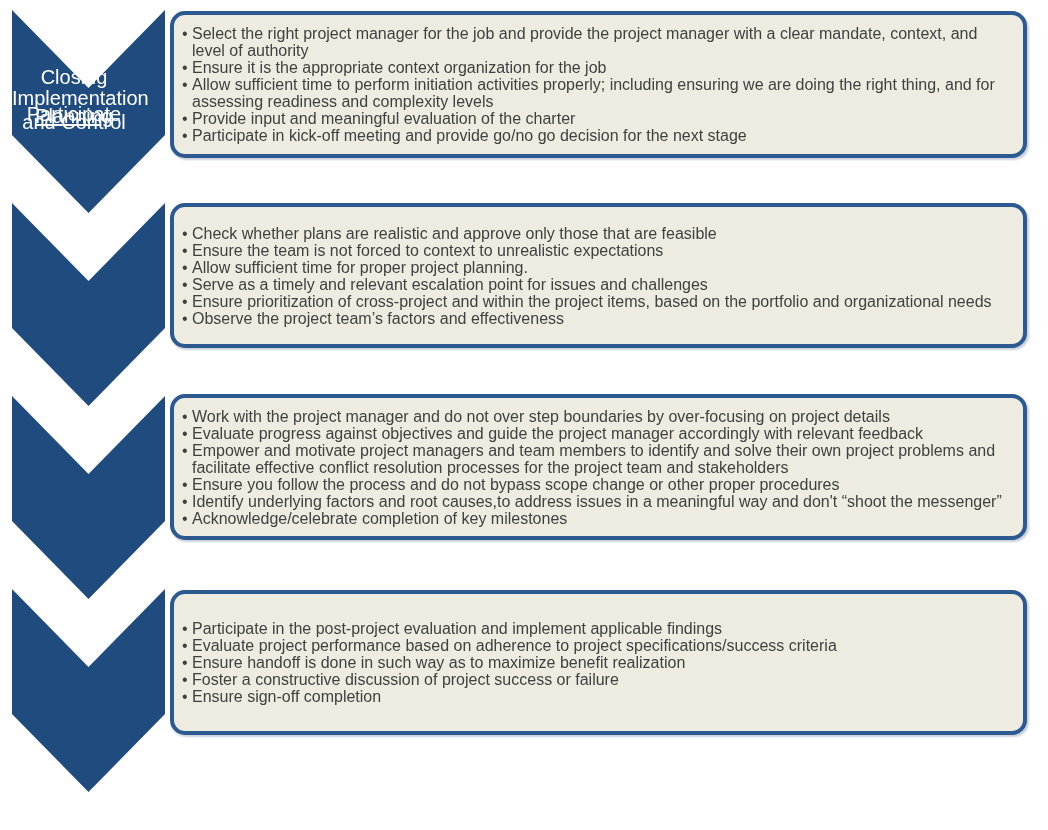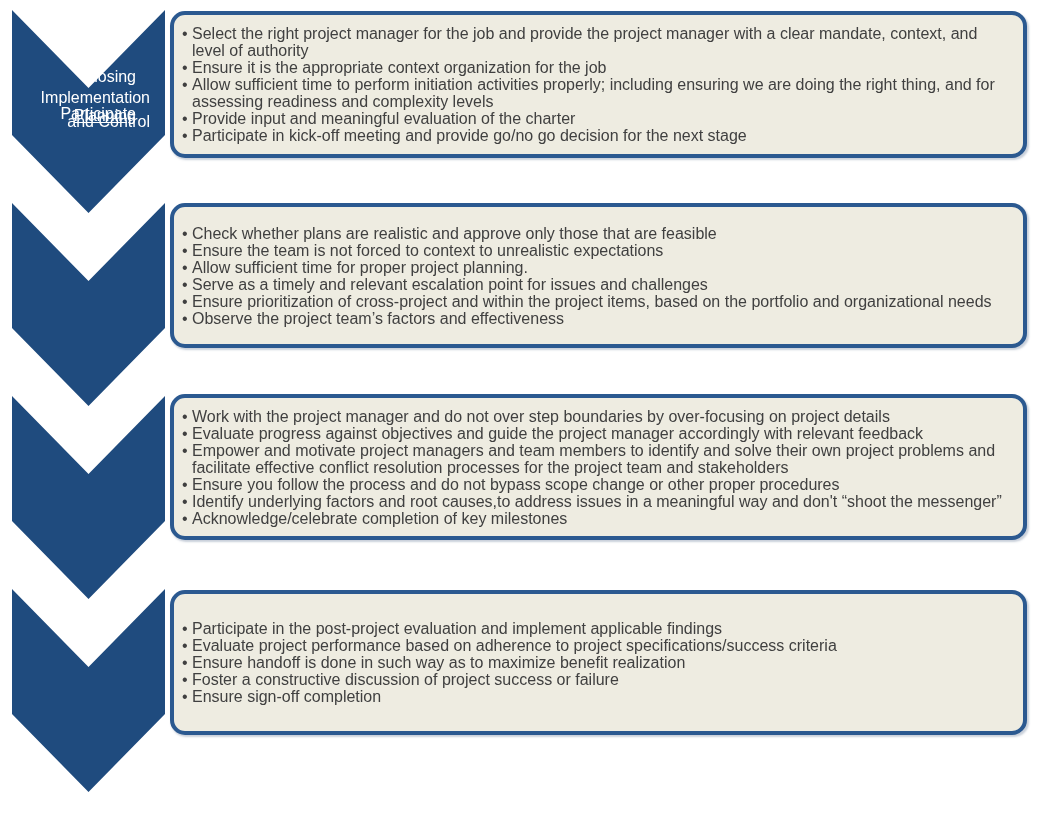--- a/index.html
+++ b/index.html
@@ -7,22 +7,22 @@
     position:relative;
     width:1048px;height:830px;
     background:var(--background,#fff);
     font-family:"Liberation Sans","DejaVu Sans",sans-serif;
     overflow:hidden;
   }
   .chevron{position:absolute;left:12px;width:153px;height:203px;}
   .chevron polygon{fill:var(--chevron-fill,#1F4B7E);}
   .stage-label{
     position:absolute;left:12px;width:124px;
-    text-align:right;color:var(--label-text,#fff);
-    font-size:16px;line-height:24px;
+    text-align:center;color:var(--label-text,#fff);
+    font-size:20px;line-height:24px;
   }
   .detail-box{
     position:absolute;left:170px;width:857px;
     box-sizing:border-box;
     background:var(--box-fill,#EEECE1);
     border:4px solid var(--box-border,#2B5990);
     border-radius:15px;
     box-shadow:1.5px 2px 2px rgba(100,120,150,0.35);
     display:flex;flex-direction:column;justify-content:center;
     padding:0 12px 0 8px;
@@ -98,21 +98,21 @@
           <span class="dot">•</span>
           <span class="btext">Observe the project team’s factors and effectiveness</span>
         </div>
       </div>
   </div>
 
   <div>
     <svg class="chevron" viewBox="0 0 153 203" preserveAspectRatio="none" style="top: 396px;">
       <polygon points="0,0 76.5,78 153,0 153,125 76.5,203 0,125"></polygon>
     </svg>
-    <div class="stage-label" style="top: 86px; padding-left: 14px;"><span>Implementation</span><br><span>and Control</span></div>
+    <div class="stage-label" style="top: 86px;"><span>Implementation</span><br><span>and Control</span></div>
     <div class="detail-box" style="top: 394px; height: 146px;">
         <div class="bullet">
           <span class="dot">•</span>
           <span class="btext">Work with the project manager and do not over step boundaries by over-focusing on project details</span>
         </div>
         <div class="bullet">
           <span class="dot">•</span>
           <span class="btext">Evaluate progress against objectives and guide the project manager accordingly with relevant feedback</span>
         </div>
         <div class="bullet">

